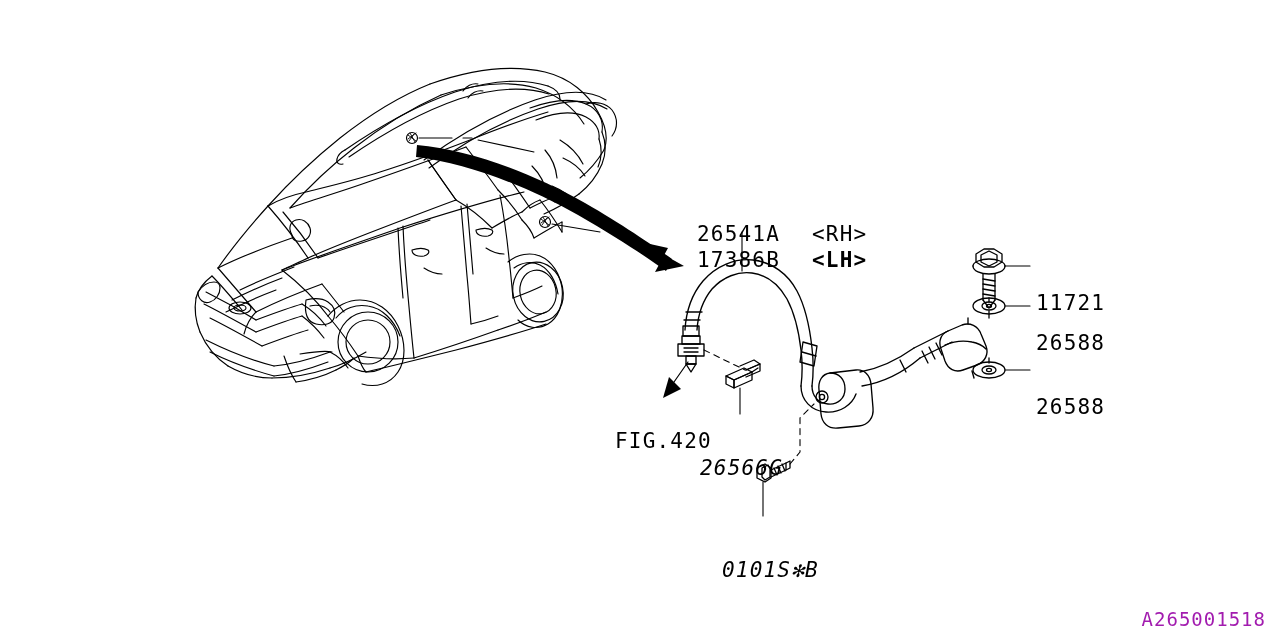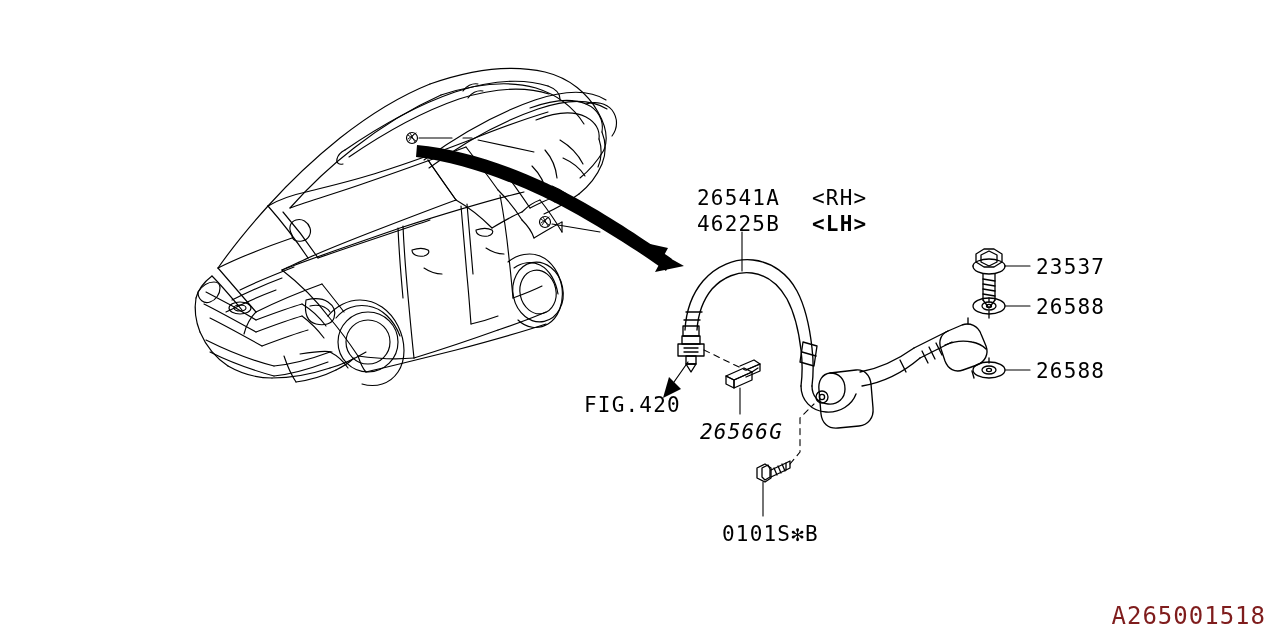--- a/index.html
+++ b/index.html
@@ -30,29 +30,30 @@
     height: 640px;
   }
   .lbl {
     position: absolute;
     font-family: "DejaVu Sans Mono", monospace;
     font-size: 21px;
     letter-spacing: 1.2px;
     color: #000000;
     white-space: pre;
     line-height: 26px;
+    margin-top: 36px;
   }
   .watermark {
     position: absolute;
     right: 14px;
     bottom: 10px;
     font-family: "DejaVu Sans Mono", monospace;
-    font-size: 24px;
+    font-size: 19px;
     letter-spacing: 1px;
-    color: #7f1d1d;
+    color: #a21caf;
   }
 </style>
 </head>
 <body>
 
 <div id="diagram-root">
 
   <svg class="layer" viewBox="0 0 1280 640">
     <g fill="none" stroke="#000000" stroke-width="1.15" stroke-linecap="round" stroke-linejoin="round">
 
@@ -354,30 +355,30 @@
       <path d="M742 232 L742 271" stroke-width="1.1"></path>
 
       <path d="M688 362 L667 392" stroke-width="1.2"></path>
       <path d="M669 377 L663 398 L681 389 Z" fill="#000000" stroke="none"></path>
     </g>
   </svg>
 
   <div class="lbl" style="left:697px; top:185px;">26541A</div>
   <div class="lbl" style="left:812px; top:185px;text-align:right;">&lt;RH&gt;</div>
 
-  <div class="lbl" style="left:697px; top:211px;">46225B</div>
+  <div class="lbl" style="left:697px; top:211px;">17386B</div>
   <div class="lbl" style="left:812px; top:211px;font-weight:bold;">&lt;LH&gt;</div>
 
-  <div class="lbl" style="left:1036px; top:254px;">23537</div>
+  <div class="lbl" style="left:1036px; top:254px;">11721</div>
 
   <div class="lbl" style="left:1036px; top:294px;">26588</div>
 
   <div class="lbl" style="left:1036px; top:358px;">26588</div>
 
-  <div class="lbl" style="left:584px; top:392px;text-align:center;">FIG.420</div>
+  <div class="lbl" style="left:615px; top:392px;text-align:center;">FIG.420</div>
 
   <div class="lbl" style="left:700px; top:419px;font-style:italic;">26566G</div>
 
-  <div class="lbl" style="left:722px; top:521px;">0101S✻B</div>
+  <div class="lbl" style="left:722px; top:521px;font-style:italic;">0101S✻B</div>
 
   <div class="watermark">A265001518</div>
 
 </div>
 
 </body></html>

